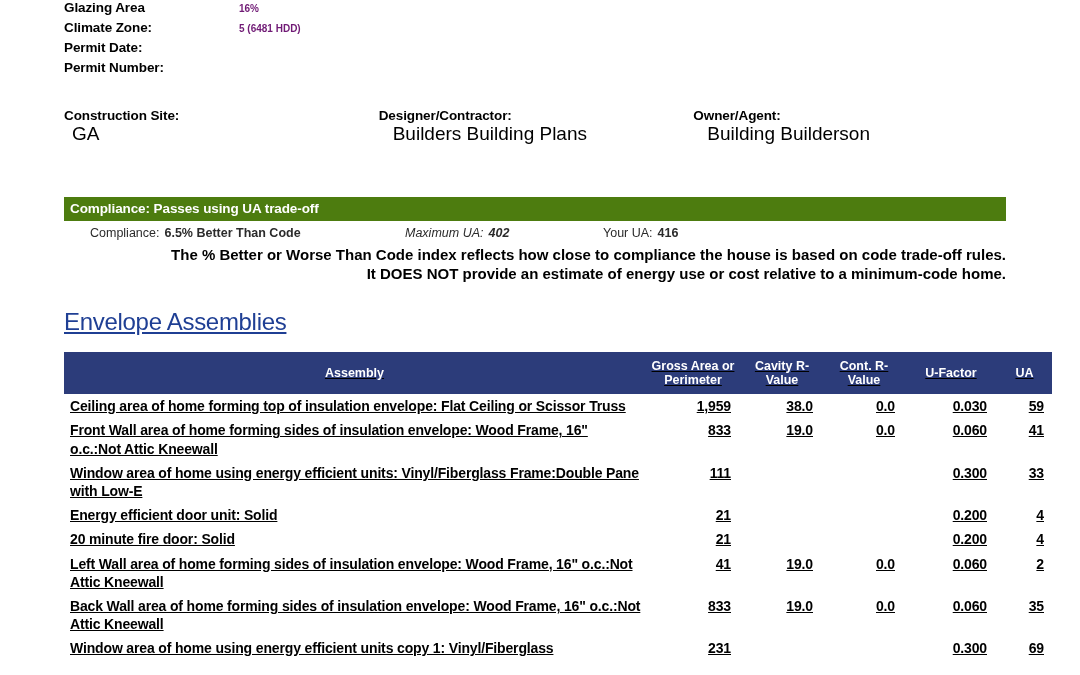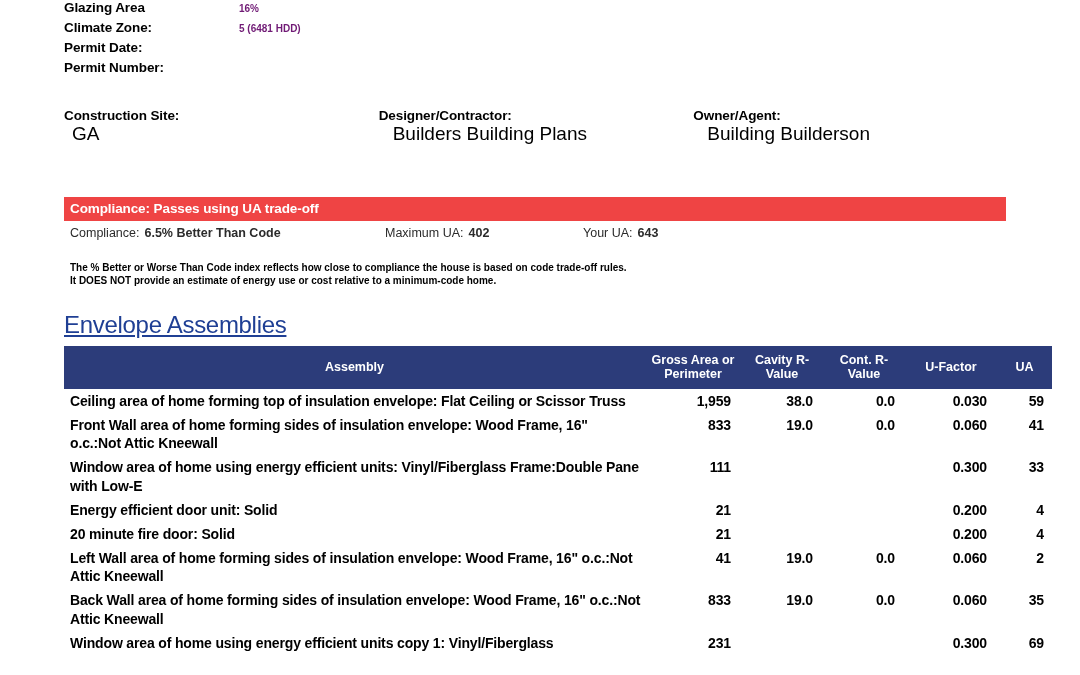--- a/index.html
+++ b/index.html
@@ -66,64 +66,66 @@
   .party-value {
     font-size: 19px;
     font-weight: normal;
     padding-left: 14px;
   }
   .party.first .party-value { padding-left: 8px; }
 
   
   .compliance-wrap { margin-top: 52px; width: 942px; }
   .compliance-bar {
-    background: #ef4444;
+    background: #4d7c0f;
     color: #ffffff;
     font-size: 13.5px;
     font-weight: bold;
     padding: 4px 0 5px 6px;
     letter-spacing: -0.1px;
   }
   .compliance-line {
     display: flex;
     align-items: baseline;
     padding: 5px 0 0 6px;
     font-size: 12.5px;
     color: #2b2b2b;
   }
   .compliance-line .lbl { font-weight: normal; }
   .compliance-line .val { font-weight: bold; margin-left: 5px; }
-  .cl-seg-1 { width: 315px; display: flex; align-items: center; }
-  .cl-seg-2 { width: 150px; display: flex; align-items: baseline; }
+  .cl-seg-1 { width: 315px; display: flex; align-items: center; margin-left: 20px; }
+  .cl-seg-2 { width: 150px; display: flex; align-items: baseline; font-style: italic; }
   .cl-seg-3 { display: flex; align-items: baseline; margin-left: 48px; }
   .compliance-note {
-    margin-top: 22px;
+    margin-top: 6px;
     padding-left: 6px;
-    font-size: 10px;
+    font-size: 15px;
     font-weight: bold;
     line-height: 1.25;
     color: #000;
+    text-align: right;
   }
 
   
   .section-heading {
     margin-top: 24px;
     font-size: 24px;
     color: #1f3f94;
     font-weight: normal;
     text-decoration: underline;
     letter-spacing: -0.3px;
   }
 
   
   table.env {
-    margin-top: 7px;
+    margin-top: 16px;
     border-collapse: collapse;
     width: 954px;
     table-layout: fixed;
+    text-decoration: underline;
   }
   table.env thead th {
     background: #2c3c7a;
     color: #ffffff;
     font-size: 12.5px;
     font-weight: bold;
     text-align: center;
     vertical-align: middle;
     padding: 7px 4px;
     line-height: 1.15;
@@ -199,21 +201,21 @@
         <div class="cl-seg-1">
           <span class="lbl">Compliance:</span>
           <span class="val">6.5% Better Than Code</span>
         </div>
         <div class="cl-seg-2">
           <span class="lbl">Maximum UA:</span>
           <span class="val">402</span>
         </div>
         <div class="cl-seg-3">
           <span class="lbl">Your UA:</span>
-          <span class="val">643</span>
+          <span class="val">416</span>
         </div>
       </div>
       <div class="compliance-note">
         <div>The % Better or Worse Than Code index reflects  how close to compliance the house is based on code trade-off rules.</div>
         <div>It DOES  NOT provide an estimate of energy use or cost relative to a minimum-code home.</div>
       </div>
     </div>
 
     <div class="section-heading">Envelope Assemblies</div>
 

